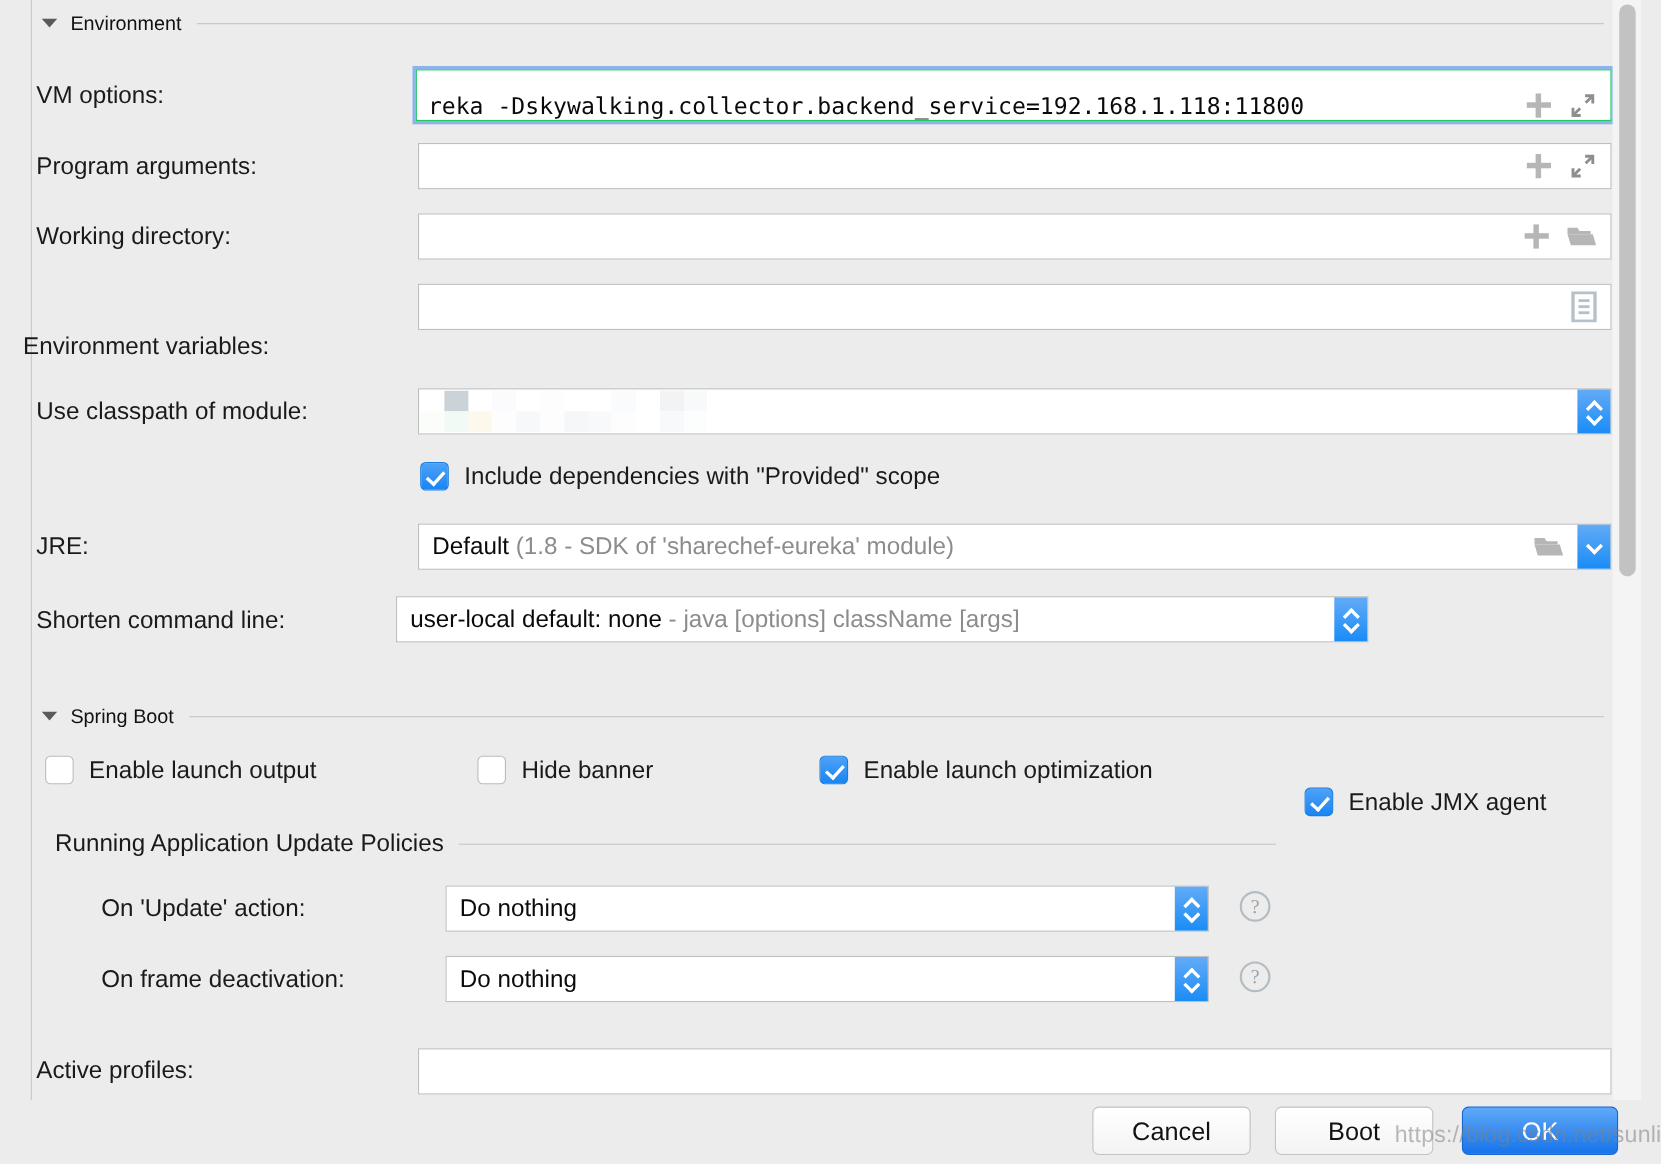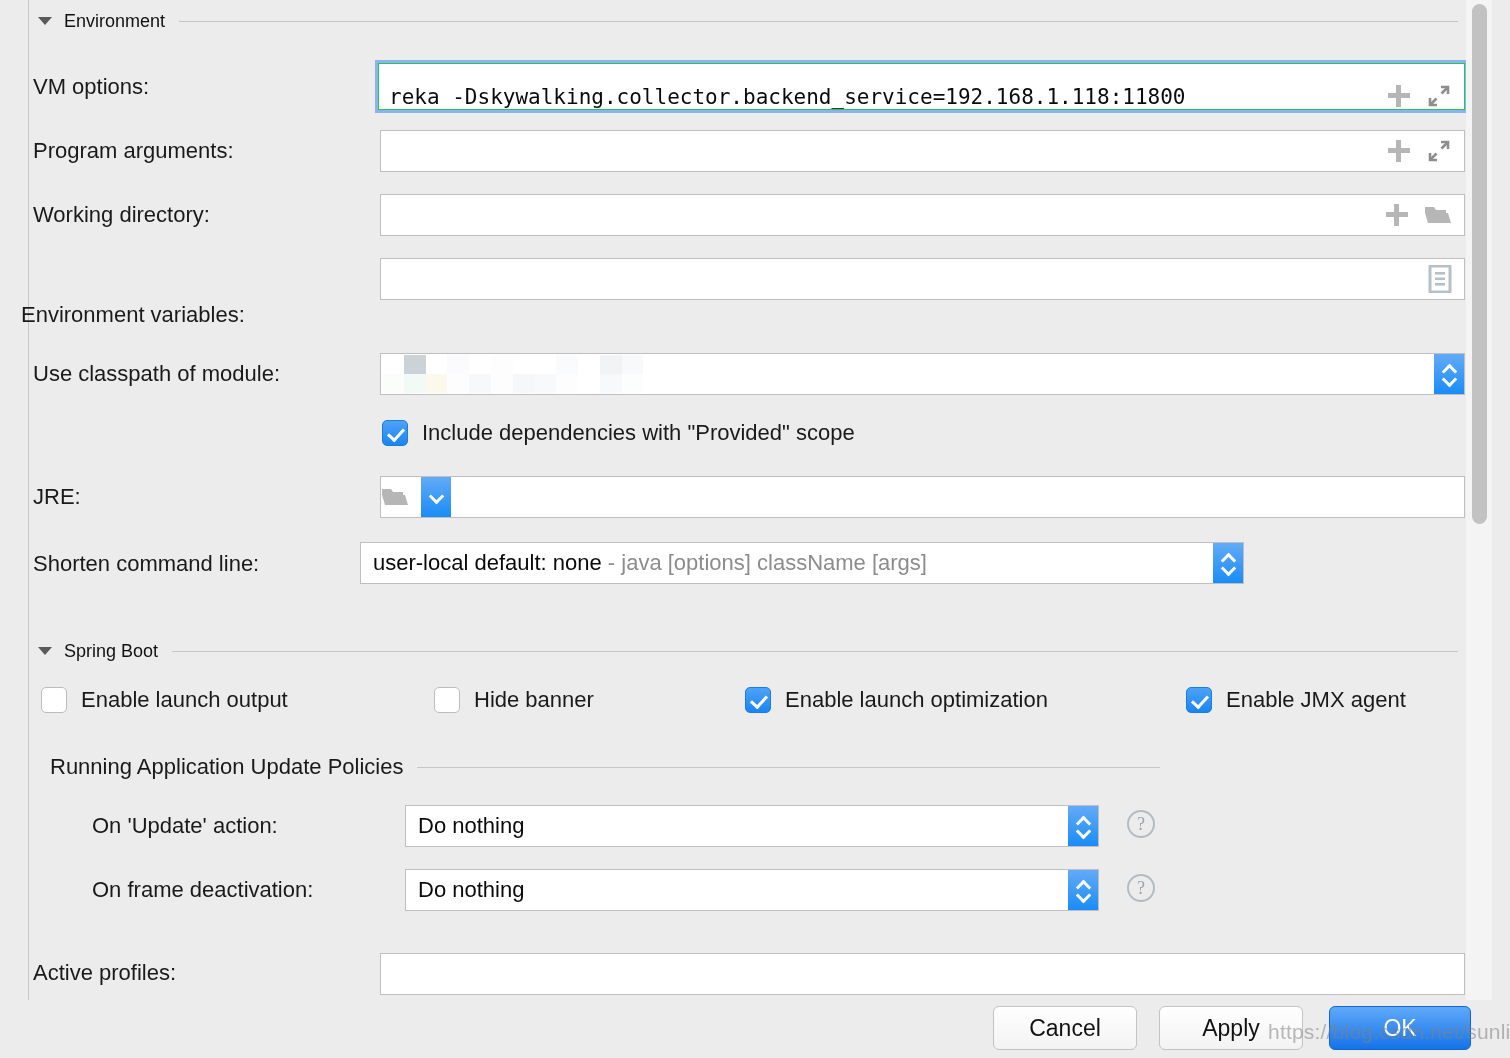--- a/index.html
+++ b/index.html
@@ -404,20 +404,24 @@
         <i style="background:#ffffff"></i>
     </div>
 
     <div class="cb-row" style="left:382px; top:420px;">
       <span class="cbox on"></span>
       <span class="cb-label">Include dependencies with "Provided" scope</span>
     </div>
 
     <div class="field-label" style="left:33px; top:484px;">JRE:</div>
     <div class="combo" style="left:380px; top:476px; width:1085px; height:42px;">
+      <span class="combo-text">
+        <span>Default</span>
+        <span class="muted">(1.8 - SDK of 'sharechef-eureka' module)</span>
+      </span>
       <span class="field-icons">
         <svg class="ico-svg" width="28" height="24" viewBox="0 0 28 24">
           <path d="M1 4 L10 4 L12 7 L22 7 L22 10 L1 10 Z" fill="#b6b6b6"></path>
           <path d="M1 10 L24 10 L27 20 L4 20 Z" fill="#b6b6b6"></path>
         </svg>
       </span>
       <span class="spinner-btn single">
         <span class="chev down"></span>
       </span>
     </div>
@@ -445,21 +449,21 @@
       <span class="cb-label">Enable launch output</span>
     </div>
     <div class="cb-row" style="left:434px; top:687px;">
       <span class="cbox off"></span>
       <span class="cb-label">Hide banner</span>
     </div>
     <div class="cb-row" style="left:745px; top:687px;">
       <span class="cbox on"></span>
       <span class="cb-label">Enable launch optimization</span>
     </div>
-    <div class="cb-row" style="left:1186px; top:687px;">
+    <div class="cb-row" style="left:1186px; top:716px;">
       <span class="cbox on"></span>
       <span class="cb-label">Enable JMX agent</span>
     </div>
 
     <div class="subgroup" style="left:50px; top:754px; width:1110px;">
       <span class="sg-title">Running Application Update Policies</span>
       <span class="sg-rule"></span>
     </div>
 
     <div class="field-label" style="left:92px; top:813px;">On 'Update' action:</div>
@@ -488,19 +492,19 @@
     </div>
 
   </div>
 
   <div class="scrollbar-track">
     <div class="scrollbar-thumb"></div>
   </div>
 
   <div class="button-bar">
     <div class="btn secondary" style="left:993px; top:6px; width:144px;">Cancel</div>
-    <div class="btn secondary" style="left:1159px; top:6px; width:144px;">Apply</div>
+    <div class="btn secondary" style="left:1159px; top:6px; width:144px;">Boot</div>
     <div class="btn primary" style="left:1329px; top:6px; width:142px;">OK</div>
   </div>
 
   <div class="watermark">https://blog.csdn.net/sunlihuo</div>
 
 </div>
 
 </body></html>

